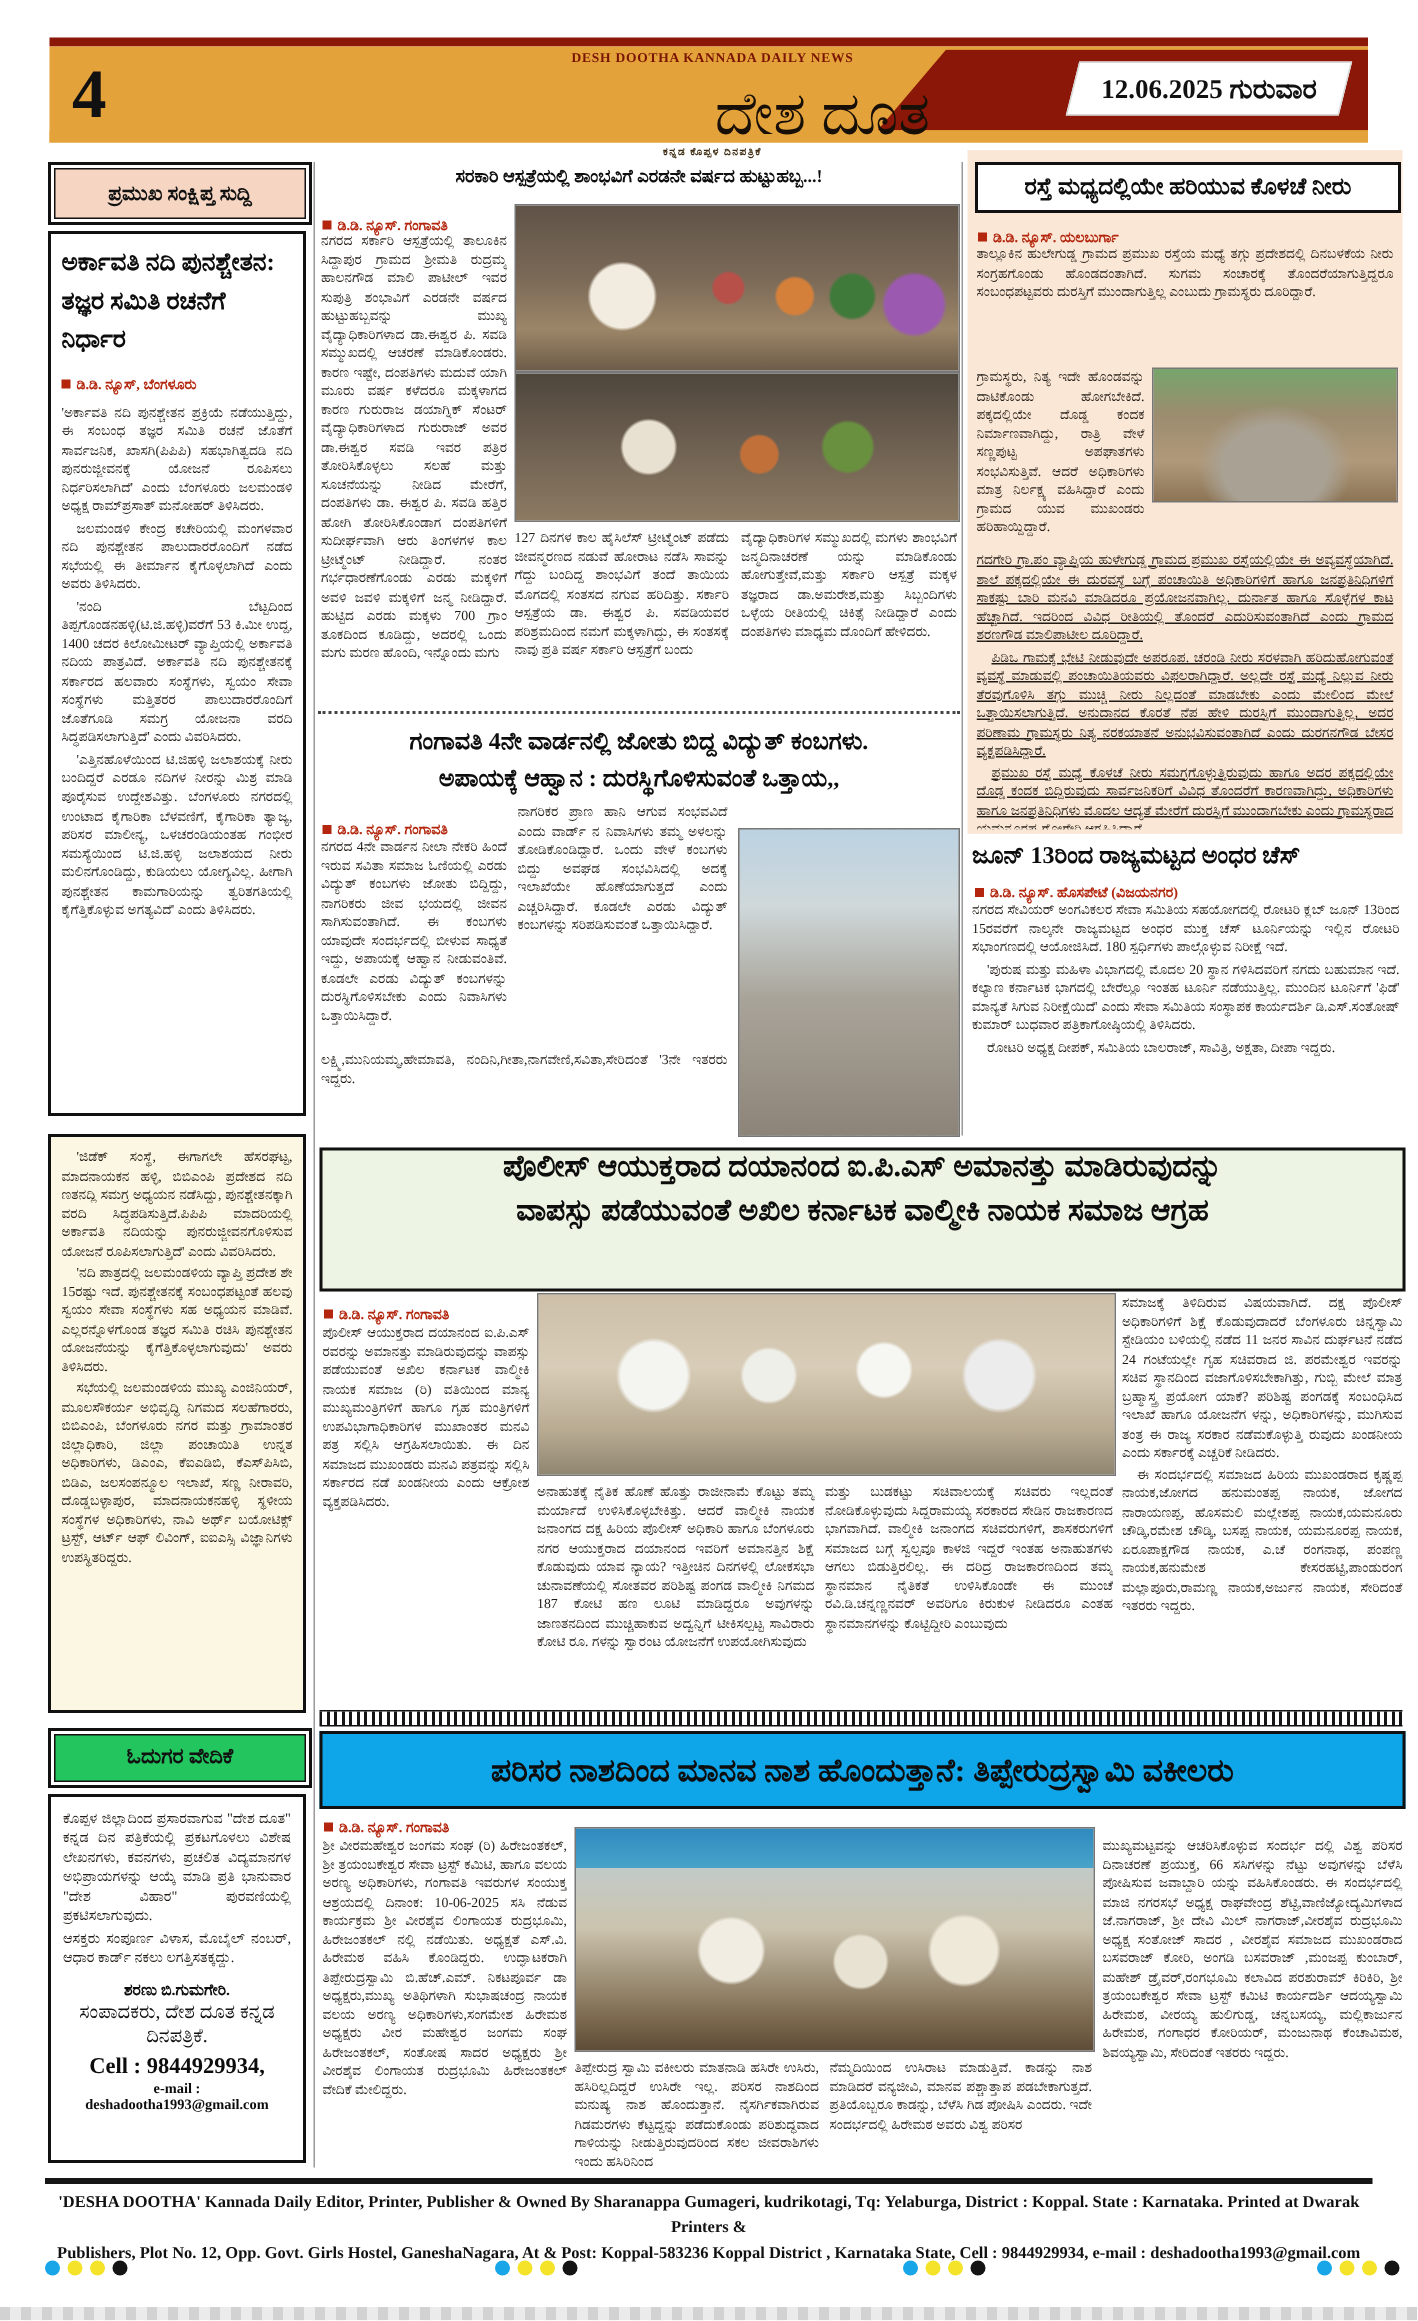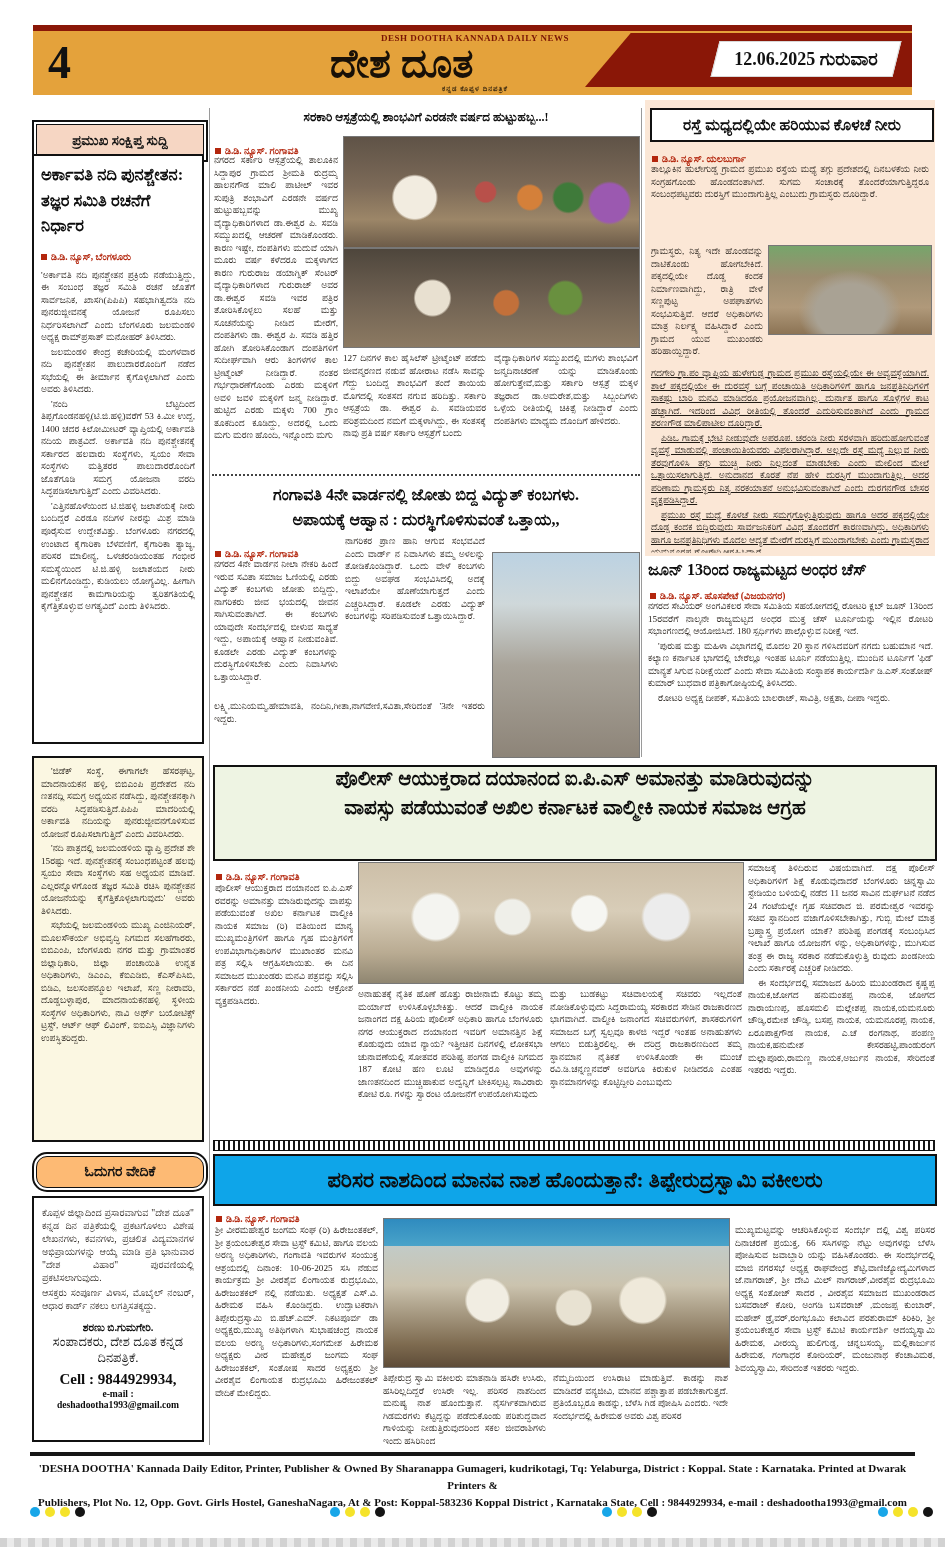--- a/index.html
+++ b/index.html
@@ -5,21 +5,21 @@
   html,body{margin:0;padding:0;background:#ffffff;}
   .page{position:relative;width:945px;height:1547px;background:#fff;overflow:hidden;
         font-family:"Liberation Serif", serif;color:#111;}
   .abs{position:absolute;}
   
   .hd-stripe{background:#8a1707;}
   .hd-band{background:#e4a23b;}
   .hd-maroon{background:#8a1707;clip-path:polygon(14% 0,100% 0,100% 100%,0 100%);}
   .pageno{font-size:46px;font-weight:bold;color:#111;line-height:1;}
   .mast-top{font-size:9px;font-weight:bold;color:#7a1505;letter-spacing:.5px;text-align:center;}
-  .mast-title{font-size:40px;font-weight:bold;color:#181007;line-height:1.05;text-align:left;}
+  .mast-title{font-size:40px;font-weight:normal;color:#181007;line-height:1.05;text-align:right;margin-top:12px;}
   .mast-tag{font-size:7px;font-weight:bold;color:#3c2a10;text-align:center;letter-spacing:1px;}
   .datebox{background:#fff;transform:skewX(-14deg);border:1px solid #d8d8d8;}
   .datetext{font-size:18px;font-weight:bold;text-align:center;transform:skewX(14deg);line-height:34px;}
   
   .body{font-size:9.2px;line-height:1.36;text-align:justify;color:#201a14;overflow:hidden;}
   .body p{margin:0 0 2px 0;text-indent:10px;}
   .body p.np{text-indent:0;}
   .byline{font-size:9.5px;font-weight:bold;color:#b3260d;}
   .sq{display:inline-block;width:6px;height:6px;background:#b3260d;margin-right:4px;}
   .hl{font-weight:bold;color:#0d0d0d;}
@@ -56,21 +56,21 @@
     linear-gradient(180deg,#cdbfa8 0%,#d8cdb8 40%,#b9ab92 75%,#8f8671 100%);}
   .ph6{background:
     linear-gradient(180deg,#2f8bbf 0%,#49a3c9 18%,transparent 18%),
     radial-gradient(circle at 30% 55%, #f1ede2 0 8%, transparent 9%),
     radial-gradient(circle at 55% 60%, #e8e2d2 0 8%, transparent 9%),
     radial-gradient(circle at 75% 55%, #efe9da 0 8%, transparent 9%),
     linear-gradient(180deg,#bcd0d8 0%,#cbc3ae 45%,#7d6a4f 85%,#5e4c38 100%);}
   .peach{background:#fbe7d6;}
   .cream{background:#fbf7e2;}
   .pinkbox{background:#f6d6c3;}
-  .lav{background:#fdba74;border-radius:11px;}
+  .lav{background:#22c55e;}
   .greenbox{background:#eef4e3;}
   .rosebox{background:#0ea5e9;}
   .ctr{text-align:center;}
   .footer-line{font-size:11px;font-weight:bold;text-align:center;line-height:1.55;}
   .dotgrp{display:flex;gap:5px;}
   .dot{width:10px;height:10px;border-radius:50%;}
   .c-cyan{background:#18a6e8;} .c-yel{background:#f5e32a;} .c-blk{background:#141414;}
   .band{background:repeating-linear-gradient(90deg,#d2d2d2 0 7px,#ebebeb 7px 14px);}
 </style>
 </head>
@@ -88,21 +88,21 @@
     <div class="mast-title">ದೇಶ ದೂತ</div>
     <div class="mast-tag">ಕನ್ನಡ ಕೊಪ್ಪಳ ದಿನಪತ್ರಿಕೆ</div>
   </div>
   <div class="abs datebox" style="left:715px;top:41px;width:180px;height:34px;">
     <div class="datetext">12.06.2025 ಗುರುವಾರ</div>
   </div>
 
   <div class="abs vline" style="left:209px;top:108px;height:1337px;"></div>
   <div class="abs vline" style="left:641px;top:108px;height:649px;"></div>
 
-  <div class="abs pinkbox dbl ctr" style="left:36px;top:124px;width:166px;height:32px;line-height:32px;font-weight:bold;font-size:13.5px;">ಪ್ರಮುಖ ಸಂಕ್ಷಿಪ್ತ ಸುದ್ದಿ</div>
+  <div class="abs pinkbox dbl ctr" style="left:36px;top:112px;width:166px;height:32px;line-height:32px;font-weight:bold;font-size:13.5px;">ಪ್ರಮುಖ ಸಂಕ್ಷಿಪ್ತ ಸುದ್ದಿ</div>
 
   <div class="abs boxed" style="left:32px;top:154px;width:172px;height:590px;padding:6px 7px;box-sizing:border-box;background:#fff;">
     <div class="hl" style="font-size:16.5px;line-height:1.55;">ಅರ್ಕಾವತಿ ನದಿ ಪುನಶ್ಚೇತನ: ತಜ್ಞರ ಸಮಿತಿ ರಚನೆಗೆ ನಿರ್ಧಾರ</div>
     <div style="margin:7px 0 5px 0;">
       <span class="sq"></span><span class="byline">ಡಿ.ಡಿ. ನ್ಯೂಸ್, ಬೆಂಗಳೂರು</span>
     </div>
     <div class="body" style="height:430px;">
       <p class="np">'ಅರ್ಕಾವತಿ ನದಿ ಪುನಶ್ಚೇತನ ಪ್ರಕ್ರಿಯೆ ನಡೆಯುತ್ತಿದ್ದು, ಈ ಸಂಬಂಧ ತಜ್ಞರ ಸಮಿತಿ ರಚನೆ ಜೊತೆಗೆ ಸಾರ್ವಜನಿಕ, ಖಾಸಗಿ(ಪಿಪಿಪಿ) ಸಹಭಾಗಿತ್ವದಡಿ ನದಿ ಪುನರುಜ್ಜೀವನಕ್ಕೆ ಯೋಜನೆ ರೂಪಿಸಲು ನಿರ್ಧರಿಸಲಾಗಿದೆ' ಎಂದು ಬೆಂಗಳೂರು ಜಲಮಂಡಳಿ ಅಧ್ಯಕ್ಷ ರಾಮ್‌ಪ್ರಸಾತ್ ಮನೋಹರ್ ತಿಳಿಸಿದರು.</p>
       <p>ಜಲಮಂಡಳಿ ಕೇಂದ್ರ ಕಚೇರಿಯಲ್ಲಿ ಮಂಗಳವಾರ ನದಿ ಪುನಶ್ಚೇತನ ಪಾಲುದಾರರೊಂದಿಗೆ ನಡೆದ ಸಭೆಯಲ್ಲಿ ಈ ತೀರ್ಮಾನ ಕೈಗೊಳ್ಳಲಾಗಿದೆ ಎಂದು ಅವರು ತಿಳಿಸಿದರು.</p>
       <p>'ನಂದಿ ಬೆಟ್ಟದಿಂದ ತಿಪ್ಪಗೊಂಡನಹಳ್ಳಿ(ಟಿ.ಜಿ.ಹಳ್ಳಿ)ವರೆಗೆ 53 ಕಿ.ಮೀ ಉದ್ದ, 1400 ಚದರ ಕಿಲೋಮೀಟರ್ ವ್ಯಾಪ್ತಿಯಲ್ಲಿ ಅರ್ಕಾವತಿ ನದಿಯ ಪಾತ್ರವಿದೆ. ಅರ್ಕಾವತಿ ನದಿ ಪುನಶ್ಚೇತನಕ್ಕೆ ಸರ್ಕಾರದ ಹಲವಾರು ಸಂಸ್ಥೆಗಳು, ಸ್ವಯಂ ಸೇವಾ ಸಂಸ್ಥೆಗಳು ಮತ್ತಿತರರ ಪಾಲುದಾರರೊಂದಿಗೆ ಜೊತೆಗೂಡಿ ಸಮಗ್ರ ಯೋಜನಾ ವರದಿ ಸಿದ್ಧಪಡಿಸಲಾಗುತ್ತಿದೆ' ಎಂದು ವಿವರಿಸಿದರು.</p>

